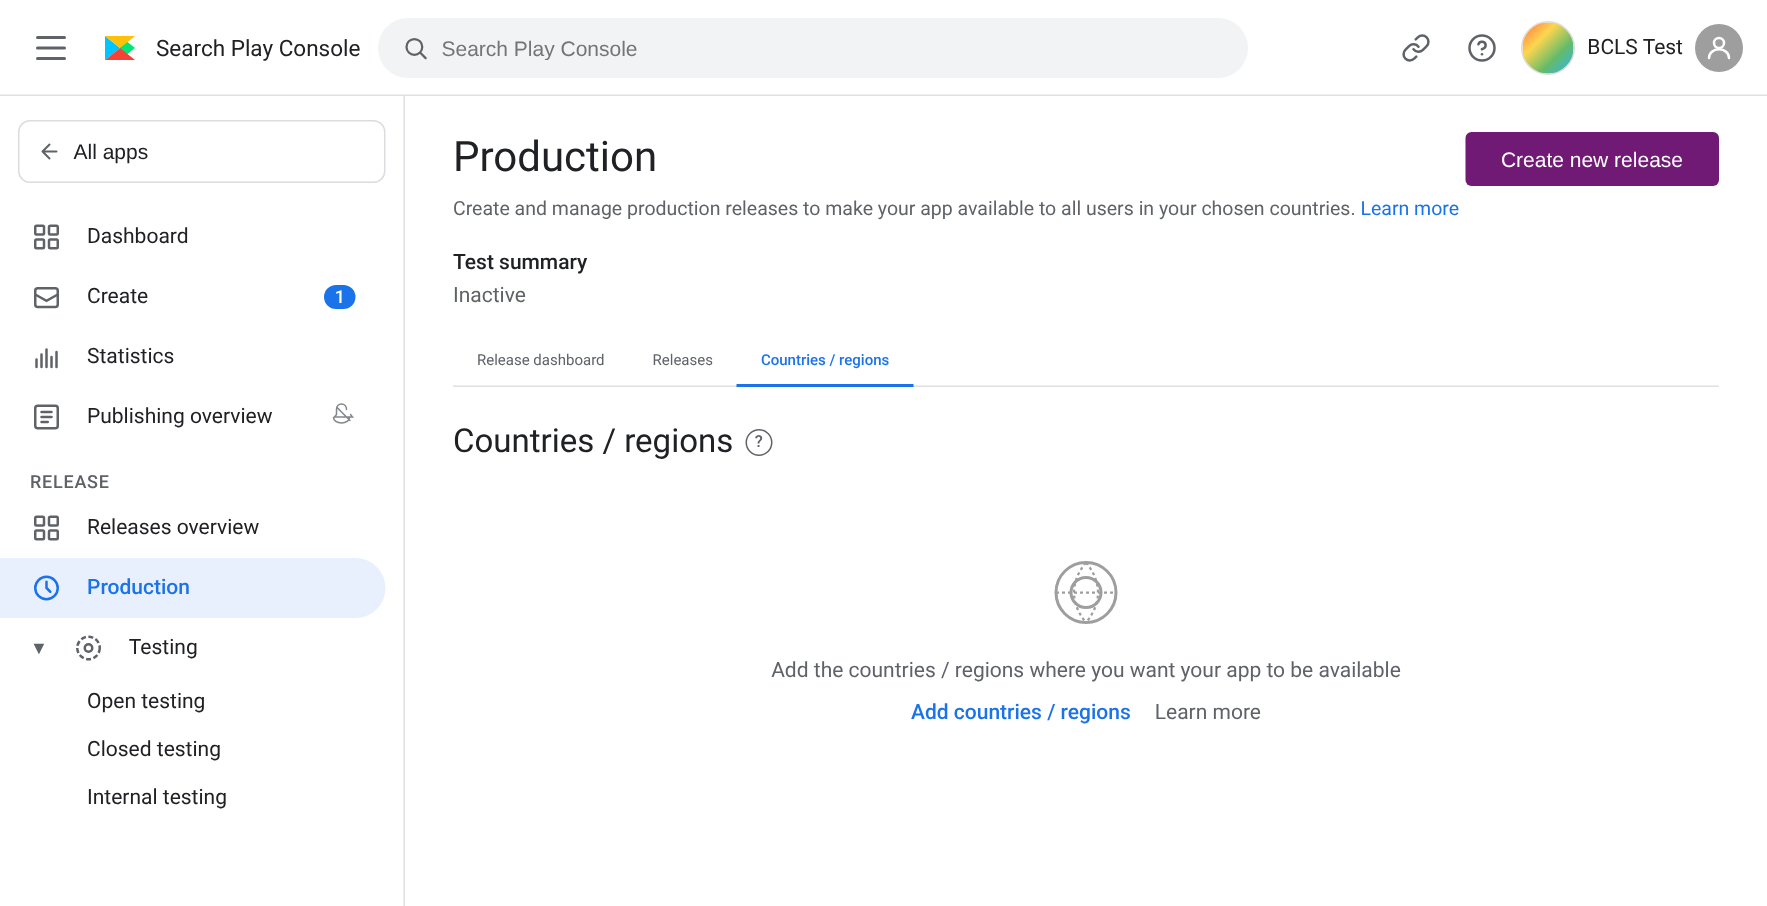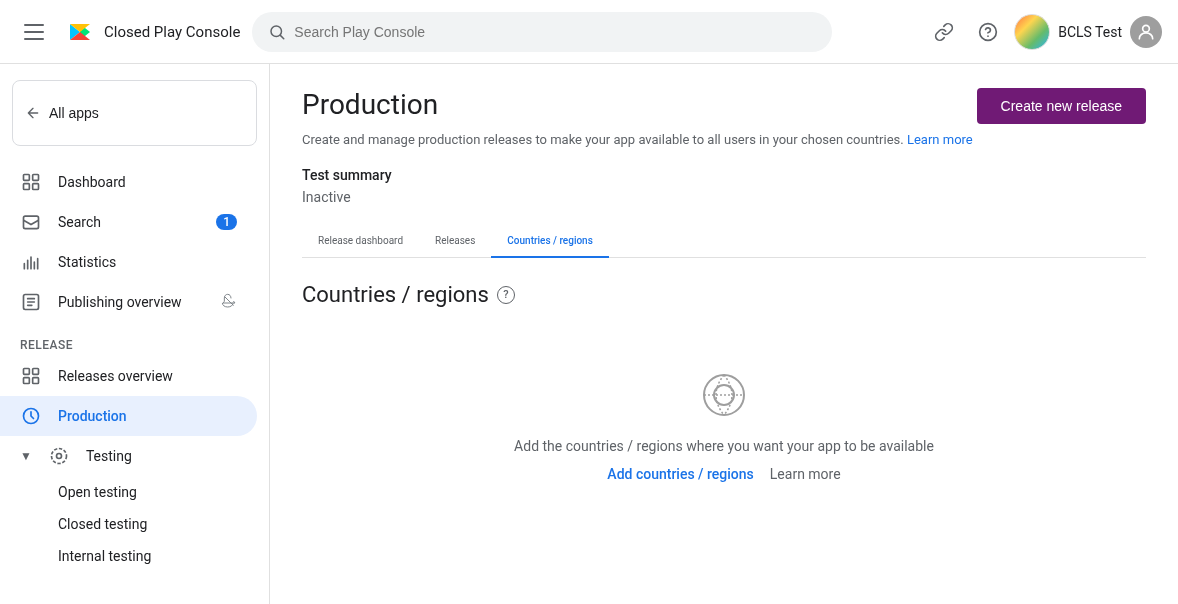--- a/index.html
+++ b/index.html
@@ -32,21 +32,21 @@
     
     .main-layout { display: flex; flex: 1; overflow: hidden; }
 
     
     .sidebar {
       width: 270px; flex-shrink: 0; border-right: 1px solid #e0e0e0;
       overflow-y: auto; padding-bottom: 16px;
     }
     .all-apps-btn {
       display: flex; align-items: flex-start; gap: 8px; margin: 16px 12px;
-      padding: 24px 12px; border: 1px solid #dadce0; border-radius: 8px;
+      padding: 12px 12px; border: 1px solid #dadce0; border-radius: 8px;
       cursor: pointer; background: none; font-size: 14px; color: #202124; width: calc(100% - 24px);
     }
     .all-apps-btn svg { flex-shrink: 0; }
     .sidebar-nav-item {
       display: flex; align-items: center; gap: 16px;
       padding: 10px 20px; cursor: pointer; font-size: 14px; color: #202124;
       border-radius: 0 24px 24px 0; margin-right: 12px;
     }
     .sidebar-nav-item .badge {
       margin-left: auto; background: #1a73e8; color: #fff; border-radius: 10px;
@@ -113,21 +113,21 @@
   <div class="logo-area">
 
     <svg class="logo-icon" viewBox="0 0 32 32" fill="none" xmlns="http://www.w3.org/2000/svg">
       <rect width="32" height="32" rx="6" fill="#fff"></rect>
       <path d="M6 8 L16 16 L6 24 Z" fill="#00C4FF"></path>
       <path d="M16 8 L26 16 L16 24 Z" fill="#00E676"></path>
       <path d="M6 8 L26 8 L16 16 Z" fill="#FFC107"></path>
       <path d="M6 24 L26 24 L16 16 Z" fill="#F44336"></path>
     </svg>
     <span class="logo-text">
-      <span>Closed Play</span> <span style="color:#202124;">Console</span>
+      <span>Search Play</span> <span style="color:#202124;">Console</span>
     </span>
   </div>
   <div class="search-bar">
     <div class="search-icon-wrap">
       <svg width="18" height="18" viewBox="0 0 24 24" fill="none">
           <circle cx="11" cy="11" r="7" stroke="#5f6368" stroke-width="2"></circle>
           <line x1="16.5" y1="16.5" x2="21" y2="21" stroke="#5f6368" stroke-width="2" stroke-linecap="round"></line>
         </svg>
     </div>
     <input class="search-input" type="text" placeholder="Search Play Console" style="">
@@ -182,21 +182,21 @@
       <span>Dashboard</span>
     </div>
 
     <div class="sidebar-nav-item">
       <div class="icon-wrap">
         <svg width="20" height="20" viewBox="0 0 24 24" fill="none">
             <rect x="3" y="5" width="18" height="15" rx="2" stroke="#5f6368" stroke-width="2"></rect>
             <path d="M3 10l9 5 9-5" stroke="#5f6368" stroke-width="2"></path>
           </svg>
       </div>
-      <span>Search</span>
+      <span>Create</span>
       <span class="badge">1</span>
     </div>
 
     <div class="sidebar-nav-item">
       <div class="icon-wrap">
         <svg width="20" height="20" viewBox="0 0 24 24" fill="none">
             <path d="M4 20V14M8 20V10M12 20V6M16 20V12M20 20V8" stroke="#5f6368" stroke-width="2" stroke-linecap="round"></path>
           </svg>
       </div>
       <span>Statistics</span>

